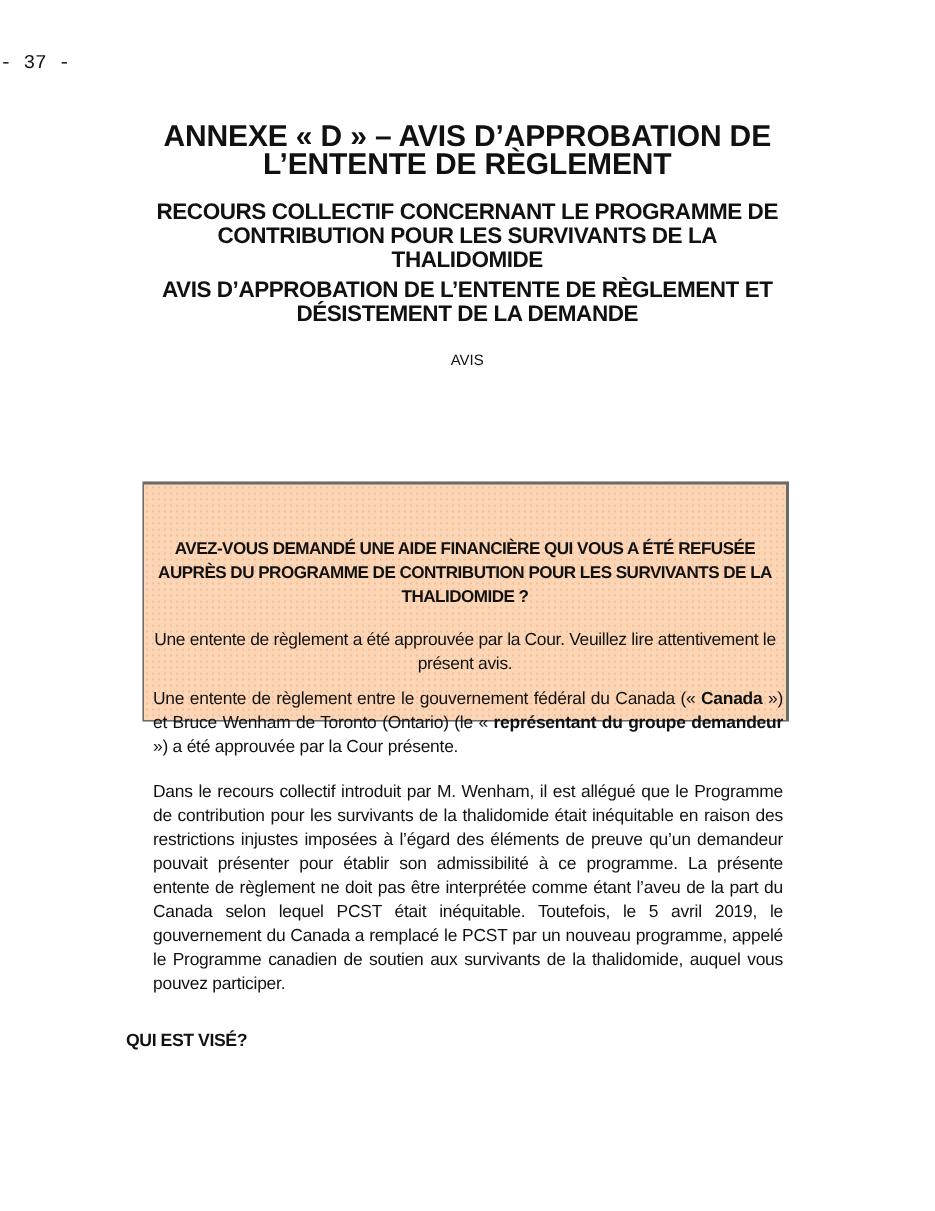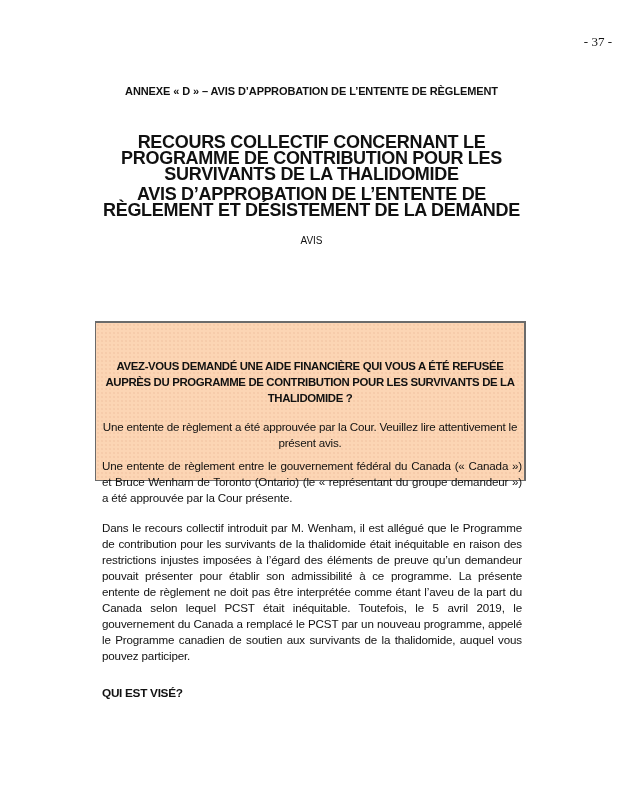--- a/index.html
+++ b/index.html
@@ -12,44 +12,44 @@
       height: 807px;
       position: relative;
       overflow: hidden;
       color: #111111;
     }
     .page-number {
       position: absolute;
       top: 34px;
       left: 0;
       width: 612px;
-      text-align: right;
-      font-family: Liberation Serif, serif;
+      text-align: left;
+      font-family: Liberation Mono, monospace;
       font-size: 13px;
     }
     .main-title {
       position: absolute;
       top: 82px;
       left: 95px;
       width: 433px;
       text-align: center;
       font-family: "Liberation Sans", sans-serif;
       font-weight: bold;
-      font-size: 11px;
+      font-size: 20px;
       line-height: 19px;
       letter-spacing: -0.1px;
     }
     .subtitle {
       position: absolute;
       left: 95px;
       width: 433px;
       text-align: center;
       font-family: "Liberation Sans", sans-serif;
       font-weight: bold;
-      font-size: 18px;
+      font-size: 15px;
       line-height: 16px;
       letter-spacing: -0.3px;
     }
     .sub1 { top: 134px; }
     .sub2 { top: 186px; }
     .avis-label {
       position: absolute;
       top: 235px;
       left: 95px;
       width: 433px;
@@ -97,27 +97,27 @@
     .para {
       position: absolute;
       left: 102px;
       width: 420px;
       font-family: "Liberation Sans", sans-serif;
       font-size: 11.6px;
       line-height: 16px;
       text-align: justify;
       letter-spacing: -0.15px;
     }
-    .para b { font-weight: normal; }
+    .para b { font-weight: bold; }
     .p1 { top: 458px; }
     .p2 { top: 520px; }
     .section-heading {
       position: absolute;
       top: 686px;
-      left: 102px;
+      left: 84px;
       font-family: "Liberation Sans", sans-serif;
       font-weight: bold;
       font-size: 11.8px;
       letter-spacing: -0.3px;
     }
   </style>
 </head>
 <body>
 
 <div class="page-number">- 37 -</div>

